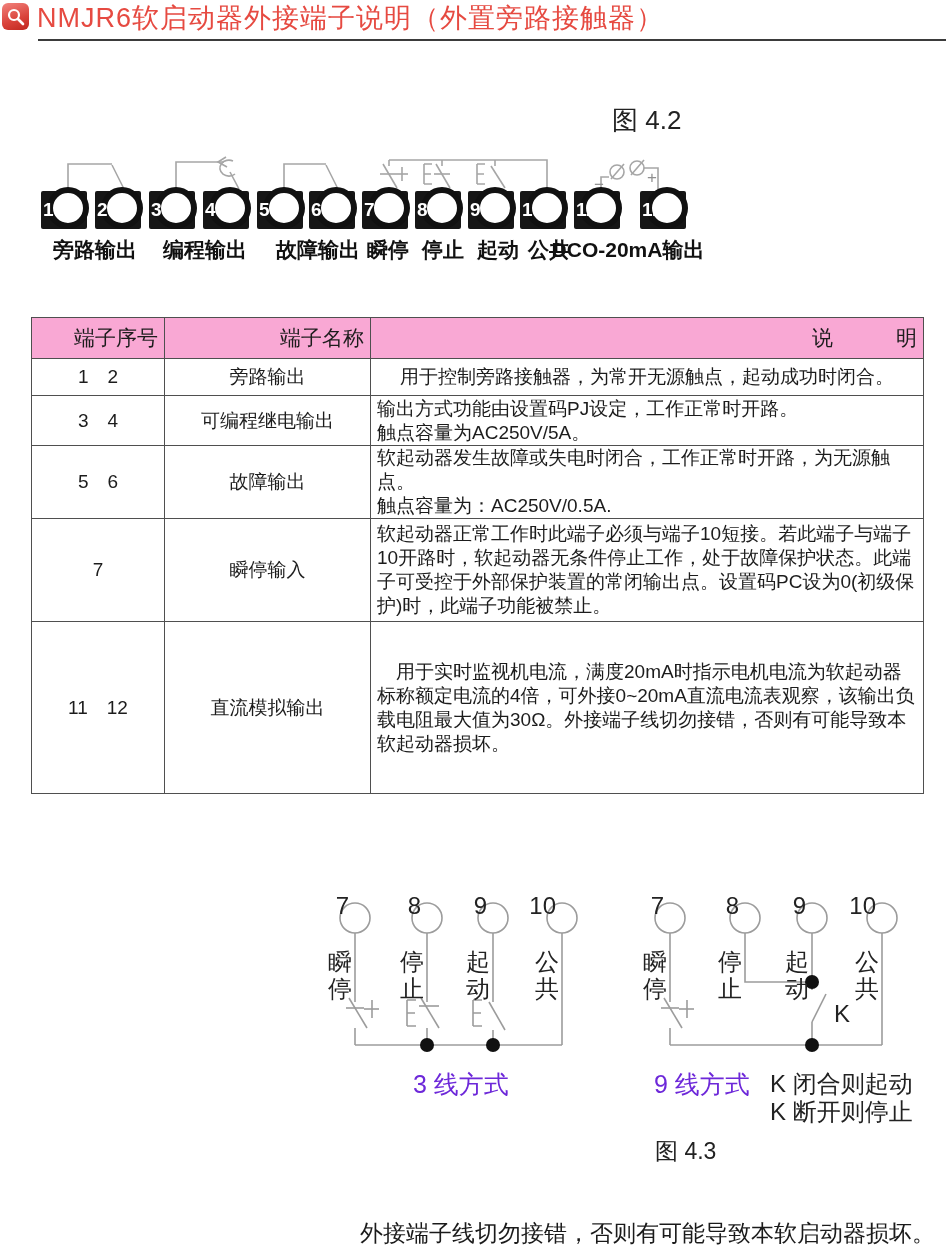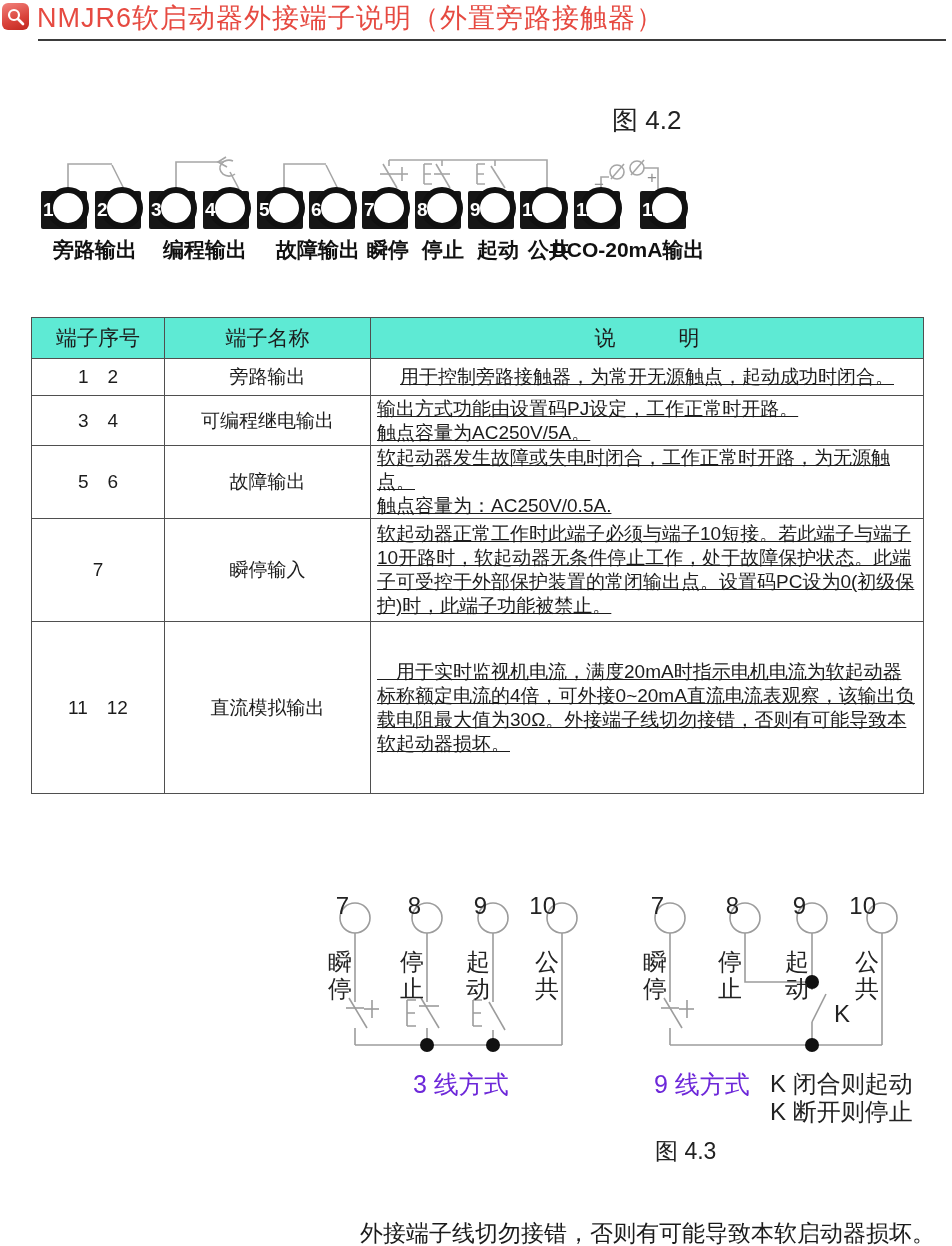--- a/index.html
+++ b/index.html
@@ -24,25 +24,25 @@
   .term .blk{position:absolute;left:0;top:1px;width:46px;height:38px;background:#161616;border-radius:2px;}
   .term .num{position:absolute;left:2px;top:9px;width:22px;color:#fff;font-size:19px;font-weight:bold;z-index:3;text-align:left;}
   .term .cir{position:absolute;left:6px;top:-3px;width:30px;height:30px;border:6px solid #111;
              border-radius:50%;background:#fff;z-index:2;}
   .strip-label{position:absolute;top:86px;transform:translateX(-50%);white-space:nowrap;
                font-size:21px;font-weight:bold;color:#111;}
 
   
   #tbl{position:absolute;left:31px;top:317px;width:892px;border-collapse:collapse;table-layout:fixed;}
   #tbl td,#tbl th{border:1px solid #4f4f4f;padding:0 6px;font-weight:normal;}
-  #tbl th{background:#5eead4;font-size:21px;height:40px;}
+  #tbl th{background:#f9a8d4;font-size:21px;height:40px;text-align:right;}
   #tbl td{font-size:19px;line-height:24px;}
   .c-id{text-align:center;}
   .c-name{text-align:center;}
-  .c-desc{text-align:left;white-space:pre-line;padding-left:10px;text-decoration:underline;}
+  .c-desc{text-align:left;white-space:pre-line;padding-left:10px;}
   .c-desc.center{text-align:center;}
   .r6 .c-desc{line-height:30px;padding:0 14px;}
 
   
   .diag{position:absolute;}
   #diag3{left:315px;top:892px;width:300px;height:230px;}
   #diag2{left:640px;top:892px;width:312px;height:240px;}
   .diag svg{position:absolute;left:0;top:0;}
   .dnum{position:absolute;top:0;transform:translateX(-100%);font-size:24px;color:#222;}
   .vlabel{position:absolute;top:56px;width:26px;font-size:24px;line-height:27px;color:#222;

